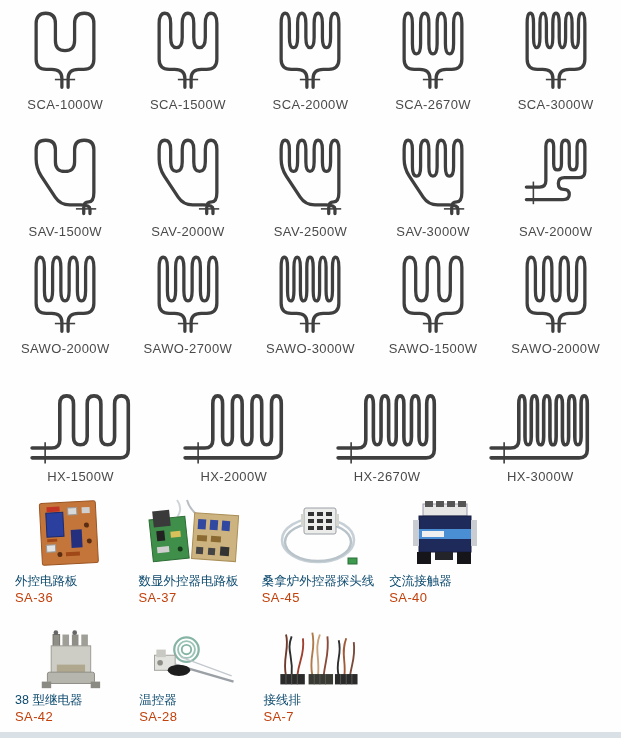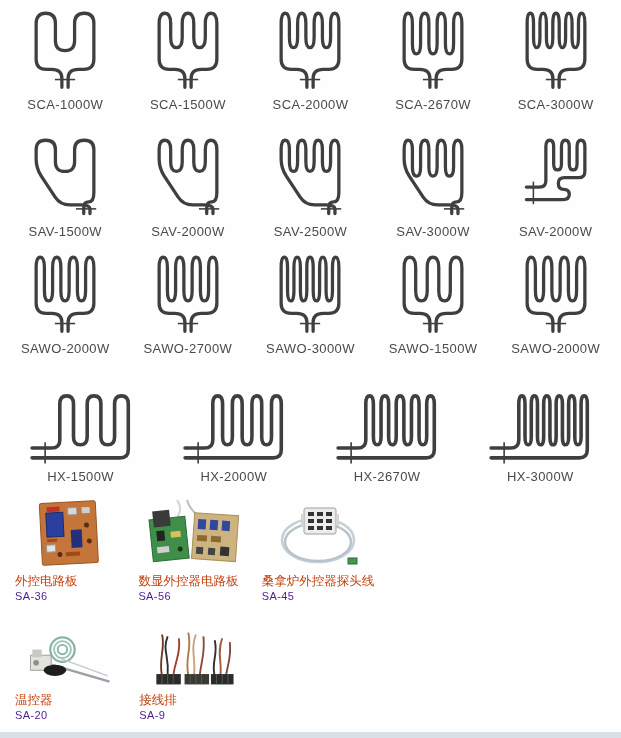--- a/index.html
+++ b/index.html
@@ -15,22 +15,22 @@
   #heater-rows .hrow:nth-child(3){height:117px;}
   #heater-rows .hrow:nth-child(4){height:128px;}
   .hcell{display:flex;flex-direction:column;align-items:center;justify-content:flex-end;padding-bottom:6px;}
   .model-label{font-size:13px;color:#4a4a4a;letter-spacing:.4px;margin-top:3px;white-space:nowrap;}
   
   .prow{display:grid;grid-template-columns:repeat(5,1fr);}
   #product-rows .prow:nth-child(1){height:131px;}
   #product-rows .prow:nth-child(2){height:111px;}
   .pcell{display:flex;flex-direction:column;align-items:flex-start;padding-left:15px;}
   .photo{align-self:center;margin-top:6px;}
-  .pname{font-size:12.5px;color:#c2410c;line-height:1.25;white-space:nowrap;margin-top:2px;}
-  .pcode{font-size:11px;color:#4c1d95;line-height:1.25;letter-spacing:.4px;}
+  .pname{font-size:12.5px;color:#0c4a6e;line-height:1.25;white-space:nowrap;margin-top:2px;}
+  .pcode{font-size:13px;color:#c2410c;line-height:1.25;letter-spacing:.4px;}
   .bottom-strip{width:100%;height:6px;}
 </style>
 </head>
 <body>
 
 <div class="page" style="background: rgb(255, 254, 254);">
   <div id="heater-rows">
       <div class="hrow">
         <div class="hcell">
           <svg viewBox="0 0 100 112" width="78">
@@ -213,21 +213,21 @@
               <rect x="66" y="24" width="8" height="10" fill="#3148a0"></rect>
               <rect x="78" y="24" width="8" height="10" fill="#3148a0"></rect>
               <rect x="54" y="40" width="10" height="6" fill="#8a6a30"></rect>
               <rect x="68" y="40" width="10" height="6" fill="#8a6a30"></rect>
               <rect x="54" y="52" width="7" height="7" fill="#444"></rect>
               <rect x="66" y="52" width="7" height="7" fill="#444"></rect>
               <rect x="78" y="50" width="9" height="9" fill="#333"></rect>
             </g>
           </svg>
           <div class="pname">数显外控器电路板</div>
-          <div class="pcode">SA-56</div>
+          <div class="pcode">SA-37</div>
         </div>
         <div class="pcell">
           <svg viewBox="0 0 100 76" width="100" height="76" class="photo">
             <ellipse cx="50" cy="44" rx="36" ry="22" fill="none" stroke="#c6d0d6" stroke-width="2.6"></ellipse>
             <ellipse cx="50" cy="46" rx="33" ry="19" fill="none" stroke="#b7c2c9" stroke-width="2.4"></ellipse>
             <rect x="36" y="12" width="32" height="26" rx="2" fill="#ececea" stroke="#9aa0a6"></rect>
             <rect x="33" y="18" width="3" height="12" fill="#d5d5d0"></rect>
             <rect x="68" y="18" width="3" height="12" fill="#d5d5d0"></rect>
             <rect x="40" y="16" width="6" height="4" fill="#333"></rect>
             <rect x="49" y="16" width="6" height="4" fill="#333"></rect>
@@ -236,36 +236,72 @@
             <rect x="49" y="23" width="6" height="4" fill="#333"></rect>
             <rect x="58" y="23" width="6" height="4" fill="#333"></rect>
             <rect x="40" y="30" width="6" height="4" fill="#333"></rect>
             <rect x="49" y="30" width="6" height="4" fill="#333"></rect>
             <rect x="58" y="30" width="6" height="4" fill="#333"></rect>
             <rect x="80" y="62" width="9" height="6" fill="#3d9a4e" stroke="#2a6e36"></rect>
           </svg>
           <div class="pname">桑拿炉外控器探头线</div>
           <div class="pcode">SA-45</div>
         </div>
+        <div class="pcell">
+          <svg viewBox="0 0 100 76" width="100" height="76" class="photo">
+            <rect x="30" y="8" width="44" height="12" fill="#e6e6e6" stroke="#99a"></rect>
+            <rect x="32" y="5" width="8" height="6" fill="#555"></rect>
+            <rect x="43" y="5" width="8" height="6" fill="#555"></rect>
+            <rect x="54" y="5" width="8" height="6" fill="#555"></rect>
+            <rect x="65" y="5" width="8" height="6" fill="#555"></rect>
+            <rect x="26" y="20" width="52" height="36" fill="#1e2a5a" stroke="#141c40"></rect>
+            <rect x="26" y="33" width="52" height="10" fill="#4a8fd4"></rect>
+            <rect x="29" y="35" width="22" height="6" fill="#f0f0f0"></rect>
+            <rect x="20" y="24" width="6" height="26" fill="#c9cdd2"></rect>
+            <rect x="78" y="24" width="6" height="26" fill="#c9cdd2"></rect>
+            <rect x="24" y="56" width="14" height="12" fill="#15151a"></rect>
+            <rect x="64" y="56" width="14" height="12" fill="#15151a"></rect>
+            <rect x="42" y="56" width="18" height="8" fill="#23232a"></rect>
+          </svg>
+          <div class="pname">交流接触器</div>
+          <div class="pcode">SA-40</div>
+        </div>
       </div>
       <div class="prow">
+        <div class="pcell">
+          <svg viewBox="0 0 100 68" width="96" height="64" class="photo">
+            <rect x="32" y="8" width="7" height="26" fill="#8f8f87" stroke="#6e6e66"></rect>
+            <rect x="42" y="8" width="7" height="26" fill="#9f9f97"></rect>
+            <rect x="52" y="8" width="7" height="26" fill="#8f8f87"></rect>
+            <rect x="62" y="8" width="7" height="26" fill="#9f9f97"></rect>
+            <circle cx="35" cy="6" r="2.5" fill="#666"></circle>
+            <circle cx="55" cy="6" r="2.5" fill="#666"></circle>
+            <rect x="30" y="20" width="42" height="30" fill="#cdcdc5" stroke="#9a9a92"></rect>
+            <rect x="36" y="40" width="30" height="8" fill="#b0a88e"></rect>
+            <rect x="26" y="48" width="50" height="12" rx="2" fill="#b6b6ae" stroke="#8a8a82"></rect>
+            <rect x="20" y="58" width="10" height="7" fill="#8a8a82"></rect>
+            <rect x="72" y="58" width="10" height="7" fill="#8a8a82"></rect>
+          </svg>
+          <div class="pname">38 型继电器</div>
+          <div class="pcode">SA-42</div>
+        </div>
         <div class="pcell">
           <svg viewBox="0 0 100 68" width="96" height="64" class="photo">
             <circle cx="42" cy="24" r="13" fill="none" stroke="#86b5a6" stroke-width="2.4"></circle>
             <circle cx="42" cy="24" r="9" fill="none" stroke="#9ac4b6" stroke-width="2"></circle>
             <circle cx="42" cy="24" r="5" fill="none" stroke="#86b5a6" stroke-width="2"></circle>
             <line x1="30" y1="40" x2="92" y2="58" stroke="#9aa0a6" stroke-width="2.6"></line>
             <line x1="36" y1="32" x2="90" y2="52" stroke="#c2c8ce" stroke-width="1.4"></line>
             <rect x="8" y="30" width="22" height="16" fill="#e2e2de" stroke="#a0a09a"></rect>
             <rect x="10" y="24" width="10" height="8" fill="#c9c9c3"></rect>
             <ellipse cx="34" cy="46" rx="12" ry="6" fill="#1e1e1e"></ellipse>
             <circle cx="14" cy="38" r="3" fill="#8f8f87"></circle>
           </svg>
           <div class="pname">温控器</div>
-          <div class="pcode">SA-20</div>
+          <div class="pcode">SA-28</div>
         </div>
         <div class="pcell">
           <svg viewBox="0 0 100 68" width="96" height="64" class="photo">
             <g stroke-width="2" fill="none">
               <path d="M16,52 C12,34 20,22 16,8" stroke="#6e3a2a"></path>
               <path d="M22,52 C24,30 16,26 22,10" stroke="#2e2e2e"></path>
               <path d="M28,52 C30,34 36,30 34,12" stroke="#a04030"></path>
               <path d="M44,52 C40,30 48,26 44,6" stroke="#b07a4a"></path>
               <path d="M50,52 C52,32 46,24 52,8" stroke="#caa27a"></path>
               <path d="M56,52 C58,34 62,28 60,10" stroke="#8a4a3a"></path>
@@ -282,18 +318,18 @@
               <line x1="28" y1="50" x2="28" y2="61"></line>
               <line x1="46" y1="50" x2="46" y2="61"></line>
               <line x1="52" y1="50" x2="52" y2="61"></line>
               <line x1="58" y1="50" x2="58" y2="61"></line>
               <line x1="74" y1="50" x2="74" y2="61"></line>
               <line x1="80" y1="50" x2="80" y2="61"></line>
               <line x1="86" y1="50" x2="86" y2="61"></line>
             </g>
           </svg>
           <div class="pname">接线排</div>
-          <div class="pcode">SA-9</div>
+          <div class="pcode">SA-7</div>
         </div>
       </div>
     </div>
   <div class="bottom-strip" style="background: rgb(217, 225, 231);"></div>
 </div>
 
 </body></html>

